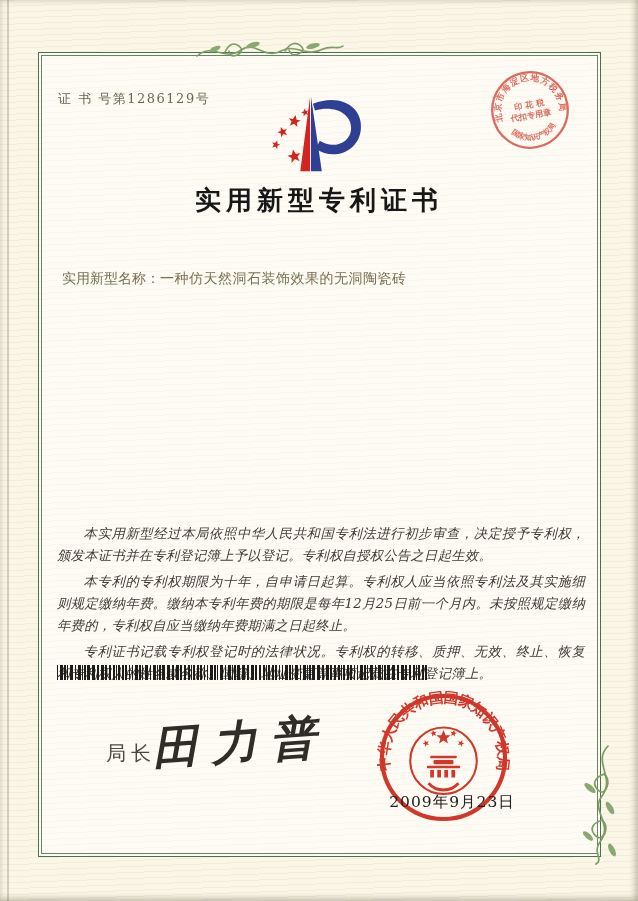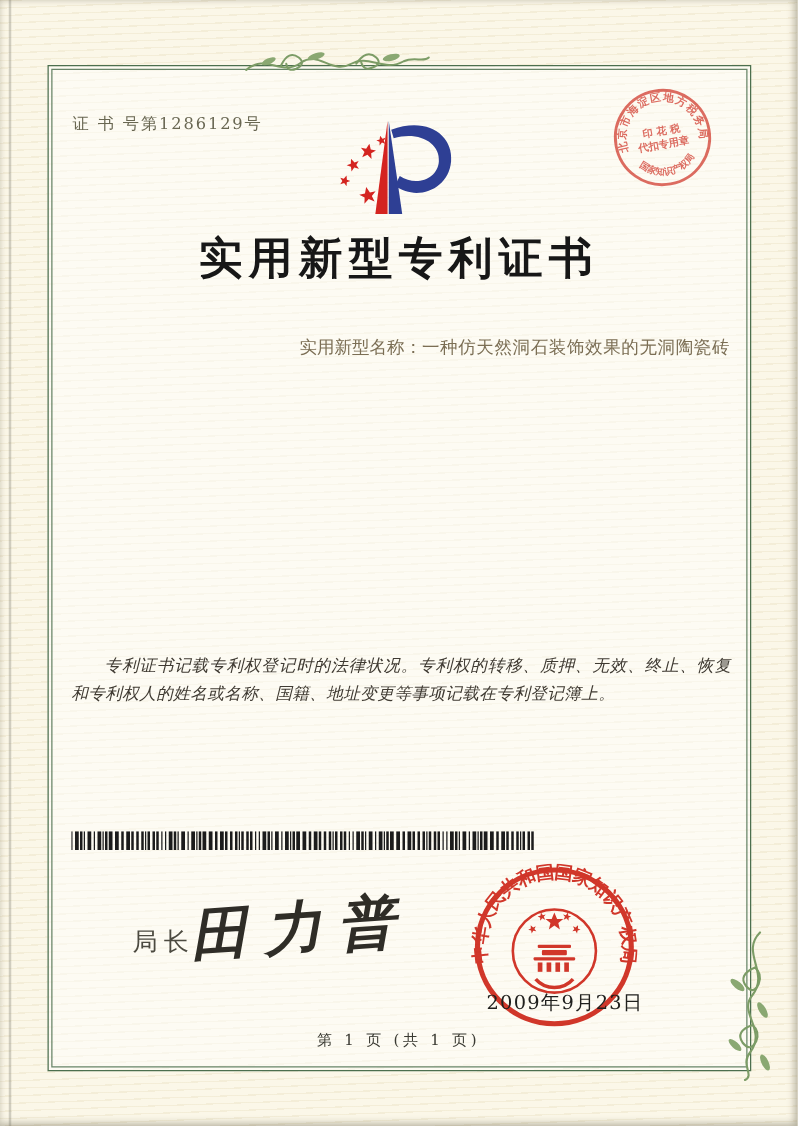--- a/index.html
+++ b/index.html
@@ -17,22 +17,22 @@
   .frame::before{content:"";position:absolute;inset:2px;border:1px solid rgba(76,111,78,.85);}
   .ornament{position:absolute;z-index:3;}
   .orn-top{left:195px;top:36px;width:150px;height:34px;}
   .orn-right{left:566px;top:744px;width:62px;height:122px;}
   .cert-no{position:absolute;left:58px;top:90px;z-index:4;font-size:13px;color:#6967525;
     color:#696752;letter-spacing:1.5px;}
   .tax-stamp{position:absolute;left:489px;top:69px;width:82px;height:82px;z-index:4;
     transform:rotate(-10deg);opacity:.85;mix-blend-mode:multiply;}
   .logo{position:absolute;left:250px;top:92px;width:124px;height:86px;z-index:4;}
   .title{position:absolute;left:0;right:0;top:183px;margin:0;z-index:4;text-align:center;
-    font-size:35px;font-weight:700;letter-spacing:5px;color:#171717;}
-  .fields{position:absolute;left:62px;top:268px;right:54px;z-index:4;text-align:right;}
+    font-size:26px;font-weight:700;letter-spacing:5px;color:#171717;}
+  .fields{position:absolute;left:62px;top:268px;right:54px;z-index:4;}
   .field-row{margin-bottom:25.5px;font-size:14px;line-height:20px;color:#7b6e54;}
   .f-label{display:inline-block;min-width:96px;}
   .f-value{letter-spacing:.5px;}
   .body{position:absolute;left:57px;top:523px;width:528px;z-index:4;}
   .body p{margin:0 0 5px 0;font-size:13.3px;line-height:1.63;color:#3f3a32;
     font-style:italic;text-align:justify;text-indent:2em;letter-spacing:.3px;}
   .barcode{position:absolute;left:57px;top:665px;width:386px;height:15px;z-index:4;
     overflow:hidden;white-space:nowrap;font-size:0;}
   .barcode i{display:inline-block;height:100%;background:#1c1c1c;}
   .sig-label{position:absolute;left:106px;top:740px;z-index:4;font-size:20px;
@@ -118,20 +118,22 @@
 
   <h1 class="title">实用新型专利证书</h1>
 
   <div class="fields">
     <div class="field-row">
       <span class="f-label">实用新型名称：</span><span class="f-value">一种仿天然洞石装饰效果的无洞陶瓷砖</span>
     </div>
   </div>
 
   <div class="body">
+    <p>本实用新型经过本局依照中华人民共和国专利法进行初步审查，决定授予专利权，颁发本证书并在专利登记簿上予以登记。专利权自授权公告之日起生效。</p>
+    <p>本专利的专利权期限为十年，自申请日起算。专利权人应当依照专利法及其实施细则规定缴纳年费。缴纳本专利年费的期限是每年12月25日前一个月内。未按照规定缴纳年费的，专利权自应当缴纳年费期满之日起终止。</p>
     <p>专利证书记载专利权登记时的法律状况。专利权的转移、质押、无效、终止、恢复和专利权人的姓名或名称、国籍、地址变更等事项记载在专利登记簿上。</p>
   </div>
 
   <div class="barcode"><i style="width: 1px; margin-right: 2px;"></i><i style="width: 3px; margin-right: 1px;"></i><i style="width: 2px; margin-right: 1px;"></i><i style="width: 1px; margin-right: 2px;"></i><i style="width: 3px; margin-right: 2px;"></i><i style="width: 1px; margin-right: 2px;"></i><i style="width: 3px; margin-right: 1px;"></i><i style="width: 1px; margin-right: 1px;"></i><i style="width: 2px; margin-right: 1px;"></i><i style="width: 3px; margin-right: 2px;"></i><i style="width: 3px; margin-right: 2px;"></i><i style="width: 2px; margin-right: 2px;"></i><i style="width: 3px; margin-right: 1px;"></i><i style="width: 2px; margin-right: 2px;"></i><i style="width: 2px; margin-right: 2px;"></i><i style="width: 2px; margin-right: 1px;"></i><i style="width: 1px; margin-right: 1px;"></i><i style="width: 2px; margin-right: 2px;"></i><i style="width: 2px; margin-right: 1px;"></i><i style="width: 2px; margin-right: 2px;"></i><i style="width: 1px; margin-right: 2px;"></i><i style="width: 1px; margin-right: 2px;"></i><i style="width: 3px; margin-right: 1px;"></i><i style="width: 2px; margin-right: 1px;"></i><i style="width: 1px; margin-right: 2px;"></i><i style="width: 3px; margin-right: 2px;"></i><i style="width: 1px; margin-right: 2px;"></i><i style="width: 3px; margin-right: 1px;"></i><i style="width: 1px; margin-right: 1px;"></i><i style="width: 2px; margin-right: 1px;"></i><i style="width: 3px; margin-right: 2px;"></i><i style="width: 3px; margin-right: 2px;"></i><i style="width: 2px; margin-right: 2px;"></i><i style="width: 3px; margin-right: 1px;"></i><i style="width: 2px; margin-right: 2px;"></i><i style="width: 2px; margin-right: 2px;"></i><i style="width: 2px; margin-right: 1px;"></i><i style="width: 1px; margin-right: 1px;"></i><i style="width: 2px; margin-right: 2px;"></i><i style="width: 2px; margin-right: 1px;"></i><i style="width: 2px; margin-right: 2px;"></i><i style="width: 1px; margin-right: 2px;"></i><i style="width: 1px; margin-right: 2px;"></i><i style="width: 3px; margin-right: 1px;"></i><i style="width: 2px; margin-right: 1px;"></i><i style="width: 1px; margin-right: 2px;"></i><i style="width: 3px; margin-right: 2px;"></i><i style="width: 1px; margin-right: 2px;"></i><i style="width: 3px; margin-right: 1px;"></i><i style="width: 1px; margin-right: 1px;"></i><i style="width: 2px; margin-right: 1px;"></i><i style="width: 3px; margin-right: 2px;"></i><i style="width: 3px; margin-right: 2px;"></i><i style="width: 2px; margin-right: 2px;"></i><i style="width: 3px; margin-right: 1px;"></i><i style="width: 2px; margin-right: 2px;"></i><i style="width: 2px; margin-right: 2px;"></i><i style="width: 2px; margin-right: 1px;"></i><i style="width: 1px; margin-right: 1px;"></i><i style="width: 2px; margin-right: 2px;"></i><i style="width: 2px; margin-right: 1px;"></i><i style="width: 2px; margin-right: 2px;"></i><i style="width: 1px; margin-right: 2px;"></i><i style="width: 1px; margin-right: 2px;"></i><i style="width: 3px; margin-right: 1px;"></i><i style="width: 2px; margin-right: 1px;"></i><i style="width: 1px; margin-right: 2px;"></i><i style="width: 3px; margin-right: 2px;"></i><i style="width: 1px; margin-right: 2px;"></i><i style="width: 3px; margin-right: 1px;"></i><i style="width: 1px; margin-right: 1px;"></i><i style="width: 2px; margin-right: 1px;"></i><i style="width: 3px; margin-right: 2px;"></i><i style="width: 3px; margin-right: 2px;"></i><i style="width: 2px; margin-right: 2px;"></i><i style="width: 3px; margin-right: 1px;"></i><i style="width: 2px; margin-right: 2px;"></i><i style="width: 2px; margin-right: 2px;"></i><i style="width: 2px; margin-right: 1px;"></i><i style="width: 1px; margin-right: 1px;"></i><i style="width: 2px; margin-right: 2px;"></i><i style="width: 2px; margin-right: 1px;"></i><i style="width: 2px; margin-right: 2px;"></i><i style="width: 1px; margin-right: 2px;"></i><i style="width: 1px; margin-right: 2px;"></i><i style="width: 3px; margin-right: 1px;"></i><i style="width: 2px; margin-right: 1px;"></i><i style="width: 1px; margin-right: 2px;"></i><i style="width: 3px; margin-right: 2px;"></i><i style="width: 1px; margin-right: 2px;"></i><i style="width: 3px; margin-right: 1px;"></i><i style="width: 1px; margin-right: 1px;"></i><i style="width: 2px; margin-right: 1px;"></i><i style="width: 3px; margin-right: 2px;"></i><i style="width: 3px; margin-right: 2px;"></i><i style="width: 2px; margin-right: 2px;"></i><i style="width: 3px; margin-right: 1px;"></i><i style="width: 2px; margin-right: 2px;"></i><i style="width: 2px; margin-right: 2px;"></i><i style="width: 2px; margin-right: 1px;"></i><i style="width: 1px; margin-right: 1px;"></i><i style="width: 2px; margin-right: 2px;"></i><i style="width: 2px; margin-right: 1px;"></i><i style="width: 2px; margin-right: 2px;"></i></div>
 
   <div class="sig-label">局长</div>
   <div class="sig-name">田力普</div>
 
   <svg class="big-seal" viewBox="0 0 160 160">
     <circle cx="80" cy="80" r="74" fill="none" stroke="#d0281c" stroke-width="5"></circle>
@@ -154,15 +156,14 @@
       <rect x="64" y="95" width="4.5" height="9"></rect>
       <rect x="72.5" y="95" width="4.5" height="9"></rect>
       <rect x="81" y="95" width="4.5" height="9"></rect>
       <rect x="89.5" y="95" width="4.5" height="9"></rect>
       <path d="M62,111 A24,24 0 0 0 98,111" fill="none" stroke="#d0281c" stroke-width="3.5"></path>
     </g>
   </svg>
 
   <div class="seal-date">2009年9月23日</div>
 
-  <div class="footer">第 1 页 (共 1 页)</div>
 
 </div>
 
 </body></html>

